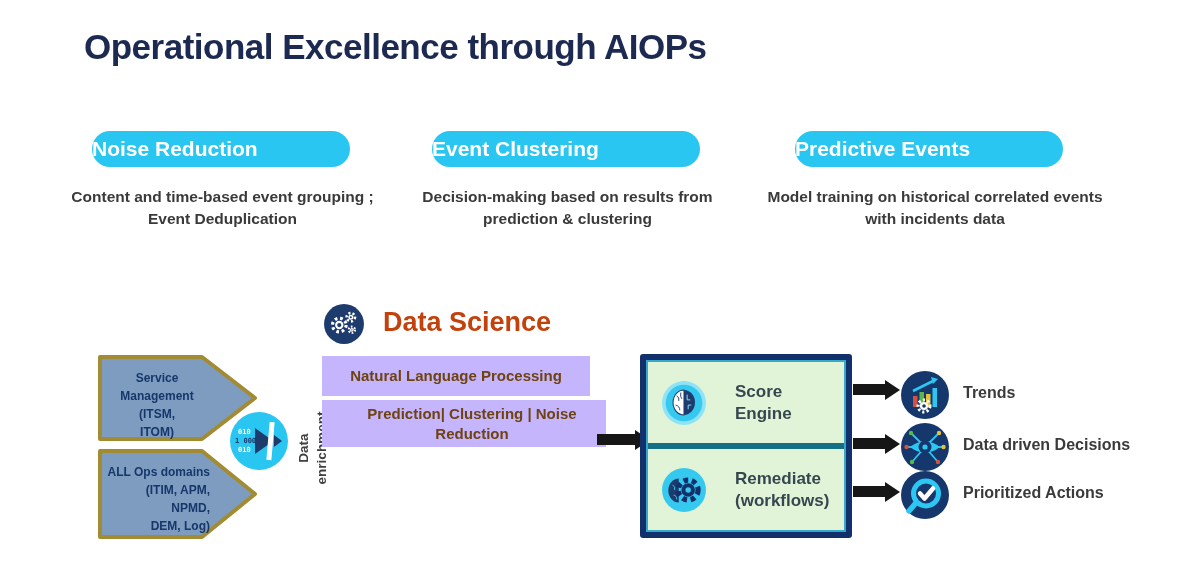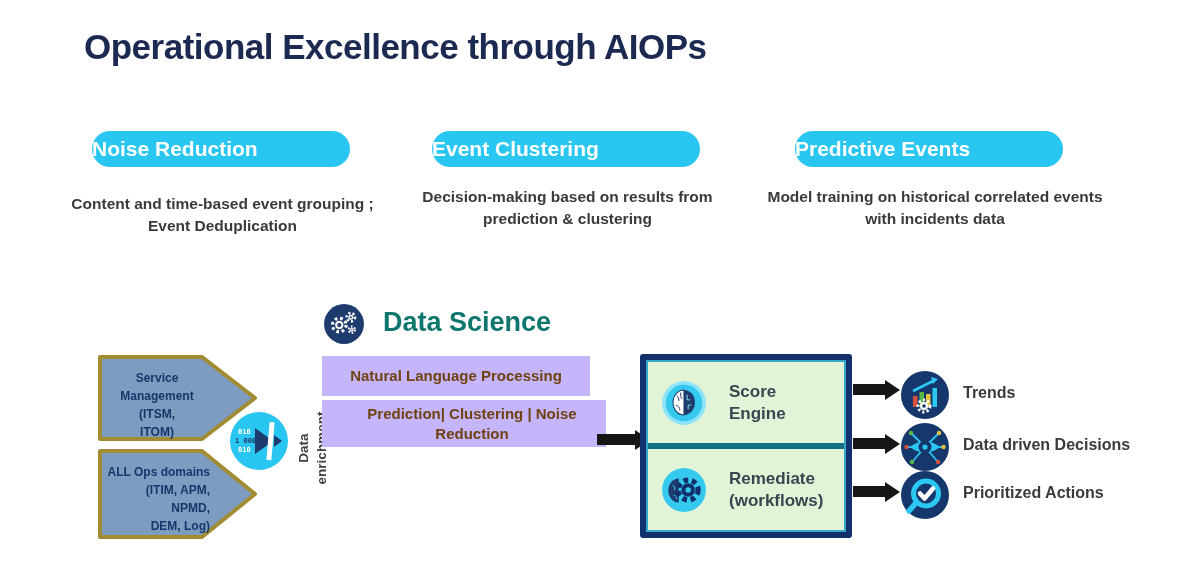--- a/index.html
+++ b/index.html
@@ -9,26 +9,26 @@
   .title{position:absolute;left:84px;top:27px;font-size:35px;font-weight:bold;color:#1C2951;letter-spacing:-0.5px;}
 
   .pill{position:absolute;top:131px;height:36px;line-height:36px;border-radius:18px;
         background:#29C6F2;color:#fff;font-size:21px;font-weight:bold;text-align:left;}
   .pill1{left:92px;width:258px;}
   .pill2{left:432px;width:268px;}
   .pill3{left:795px;width:268px;}
 
   .pdesc{position:absolute;top:186px;font-size:15.5px;font-weight:600;color:#3A3A3A;
          text-align:center;line-height:1.45;white-space:pre-line;}
-  .pdesc1{left:40px;width:365px;margin-top:7px;}
+  .pdesc1{left:40px;width:365px;}
   .pdesc2{left:415px;width:305px;}
   .pdesc3{left:765px;width:340px;}
 
   .ds-icon{position:absolute;left:323px;top:303px;width:42px;height:42px;}
-  .ds-label{position:absolute;left:383px;top:307px;font-size:27px;font-weight:600;color:#0f766e;}
+  .ds-label{position:absolute;left:383px;top:307px;font-size:27px;font-weight:600;color:#c2410c;}
 
   .inshape{position:absolute;width:160px;}
   .inshape .txt{position:absolute;left:6px;width:106px;text-align:center;
                 font-size:12px;font-weight:bold;color:#17376B;line-height:1.5;white-space:pre-line;}
   .in1{left:98px;top:355px;height:86px;}
   .in1 .txt{top:14px;}
   .in2{left:98px;top:449px;height:90px;}
   .in2 .txt{top:14px;text-align:right;}
 
   .enrich-icon{position:absolute;left:229px;top:411px;width:60px;height:60px;}
@@ -48,21 +48,21 @@
         border-left:15px solid #161616;border-top:10px solid transparent;border-bottom:10px solid transparent;}
   .arr-mid{left:597px;top:434px;width:38px;}
   .arr-r1{left:853px;top:384px;width:32px;}
   .arr-r2{left:853px;top:438px;width:32px;}
   .arr-r3{left:853px;top:486px;width:32px;}
 
   .engine{position:absolute;left:640px;top:354px;width:212px;height:184px;
           background:#12306B;border-radius:3px;padding:6px;box-sizing:border-box;}
   .engine-inner{width:100%;height:100%;border:2px solid #36A9C9;box-sizing:border-box;
           display:flex;flex-direction:column;}
-  .epanel{flex:1;background:#E1F4D8;display:flex;align-items:center;gap:22px;padding-left:13px;}
+  .epanel{flex:1;background:#E1F4D8;display:flex;align-items:center;gap:28px;padding-left:13px;}
   .edivider{height:6px;background:#156F86;}
   .epanel .elabel{font-size:17px;font-weight:bold;color:#37474F;line-height:1.25;white-space:pre-line;}
   .eicon{width:46px;height:46px;flex:0 0 46px;}
 
   .out-icon{position:absolute;left:900px;width:50px;height:50px;}
   .oi1{top:370px;} .oi2{top:422px;} .oi3{top:470px;}
   .out-label{position:absolute;left:963px;font-size:16px;font-weight:600;color:#3A3A3A;}
   .ol1{top:384px;} .ol2{top:436px;} .ol3{top:484px;}
 </style>
 </head>

